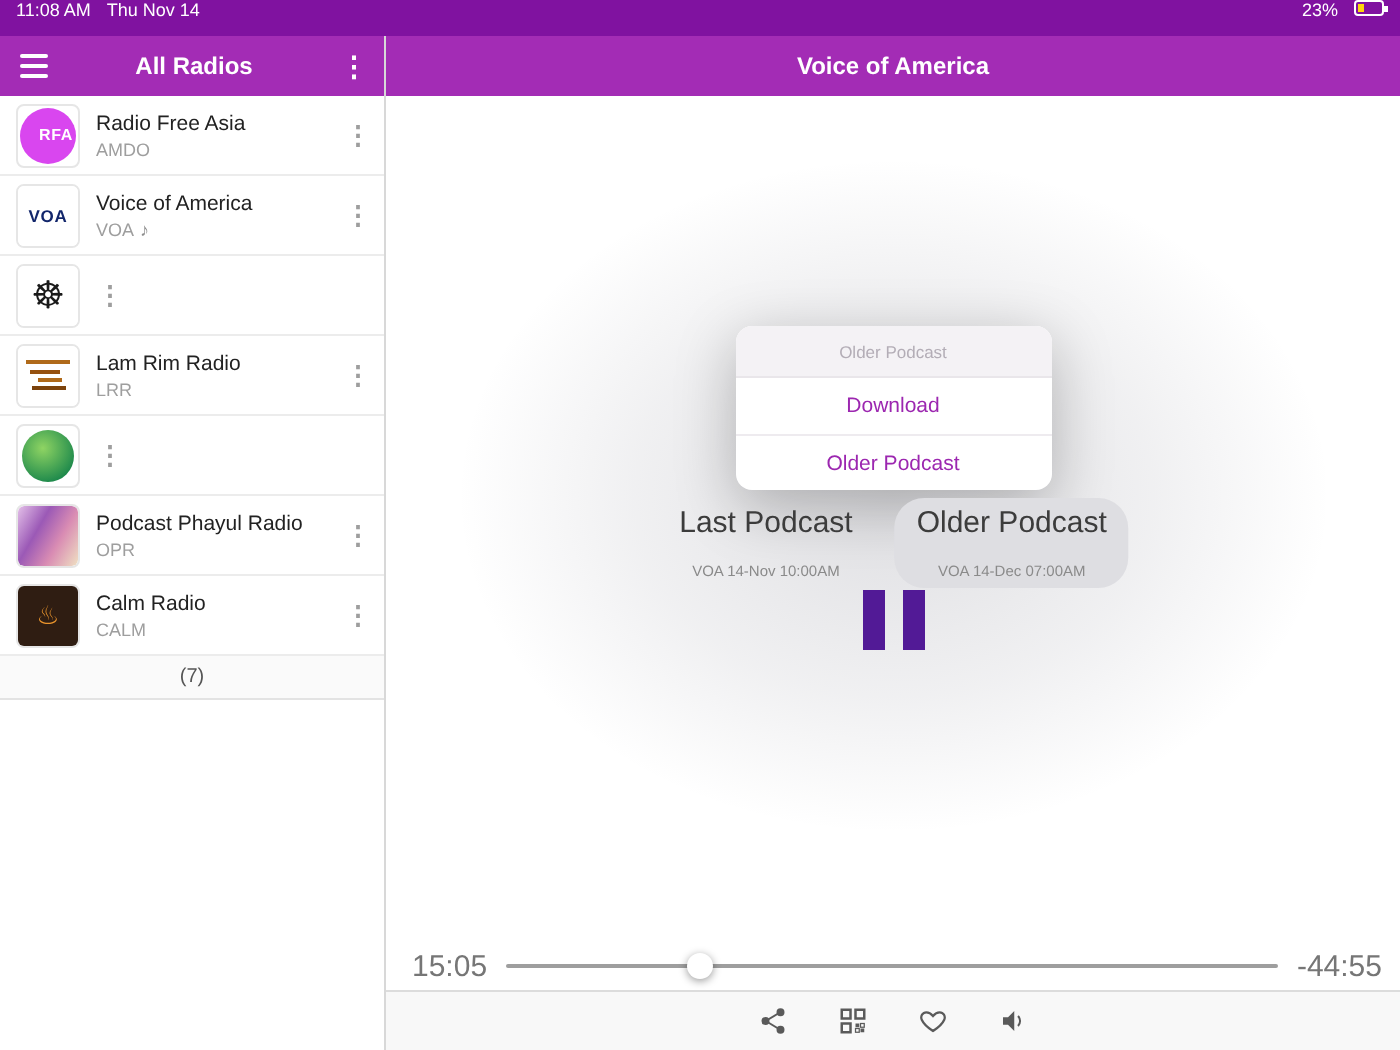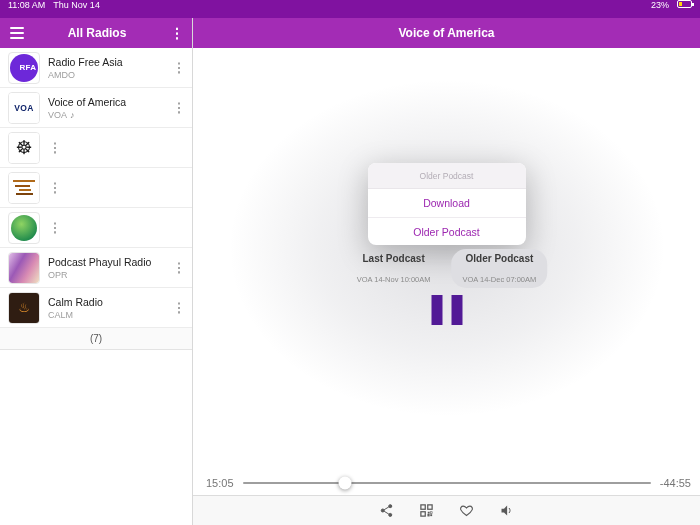--- a/index.html
+++ b/index.html
@@ -65,29 +65,29 @@
            background:#fff; border-radius:8px; box-shadow:0 8px 30px rgba(0,0,0,0.25); overflow:hidden; }
   .popup-header { height:26px; background:#f4f2f5; color:#b3adb6; font-size:8.5px;
                   display:flex; align-items:center; justify-content:center; border-bottom:1px solid #e9e6ea; }
   .popup-option { height:28px; color:#9c27b0; font-size:10.5px; display:flex; align-items:center;
                   justify-content:center; cursor:pointer; }
   .popup-option + .popup-option { border-top:1px solid #eeebef; }
 
   .pills { position:absolute; left:50%; top:201px; transform:translateX(-50%); display:flex; gap:10px; }
   .pill { padding:4px 11px; border-radius:15px; text-align:center; cursor:pointer; }
   .pill.selected { background:#dedee2; }
-  .pill-title { font-size:10px; font-weight:bold; color:#3c3c3c; }
+  .pill-title { font-size:15px; font-weight:normal; color:#3c3c3c; }
   .pill-sub { font-size:7.5px; color:#8a8a8a; margin-top:11px; }
 
   .pause { position:absolute; left:50%; top:245px; transform:translateX(-50%); display:flex; gap:9px;
            cursor:pointer; padding:2px; }
   .pause i { display:block; width:11px; height:30px; background:#521a96; }
 
   .progress-row { height:24px; display:flex; align-items:center; gap:9px; padding:0 9px 0 13px;
-                  font-size:11px; color:#767676; flex:0 0 auto; background:#fff; }
+                  font-size:15px; color:#767676; flex:0 0 auto; background:#fff; }
   .track { flex:1; position:relative; height:2px; background:#9e9e9e; border-radius:1px; cursor:pointer; }
   .thumb { position:absolute; top:50%; left:25%; width:13px; height:13px; background:#fff; border-radius:50%;
            transform:translate(-50%,-50%); box-shadow:0 1px 4px rgba(0,0,0,0.4); cursor:grab; }
 
   .toolbar { height:30px; border-top:1px solid #dcdcdc; background:#f8f8f8; display:flex;
              align-items:center; justify-content:center; gap:22px; flex:0 0 auto; }
   .tool-btn { width:18px; height:18px; display:flex; align-items:center; justify-content:center; cursor:pointer; }
   .tool-btn svg { width:15px; height:15px; }
 </style>
 </head>
@@ -114,21 +114,21 @@
             <i></i>
             <i></i>
           </span>
         <span class="bar-title">All Radios</span>
         <span class="kebab">⋮</span>
       </div>
 
       <div class="station-list">
   <div class="station-row">
     <span class="logo">
-      <span class="logo-inner logo-circle" style="background: #6d28d9; color: rgb(255, 255, 255); padding-left: 8px;">RFA</span>
+      <span class="logo-inner logo-circle" style="background: #d946ef; color: rgb(255, 255, 255); padding-left: 8px;">RFA</span>
     </span>
     <span class="station-text">
       <div class="station-name">Radio Free Asia</div>
       <div class="station-code">
         <span>AMDO</span>
 
       </div>
     </span>
     <span class="row-kebab">⋮</span>
   </div>
@@ -150,20 +150,27 @@
   <div class="station-row">
     <span class="logo">
       <span class="logo-inner logo-glyph" style="background: rgb(255, 255, 255); color: rgb(26, 26, 26);">☸</span>
     </span>
     <span class="row-kebab">⋮</span>
   </div>
 
   <div class="station-row">
     <span class="logo">
       <span class="logo-inner logo-script" style="background: rgb(255, 255, 255); color: rgb(168, 91, 18);"></span>
+    </span>
+    <span class="station-text">
+      <div class="station-name">Lam Rim Radio</div>
+      <div class="station-code">
+        <span>LRR</span>
+
+      </div>
     </span>
     <span class="row-kebab">⋮</span>
   </div>
 
   <div class="station-row">
     <span class="logo">
       <span class="logo-inner logo-globe" style="background: radial-gradient(circle at 40% 35%, rgb(143, 212, 99) 0%, rgb(31, 138, 76) 75%); color: rgb(255, 255, 255);"></span>
     </span>
     <span class="row-kebab">⋮</span>
   </div>

